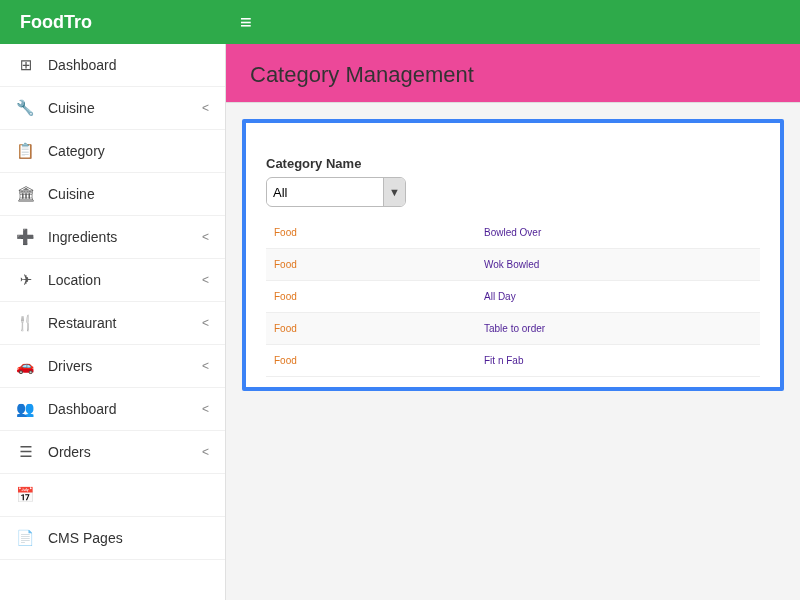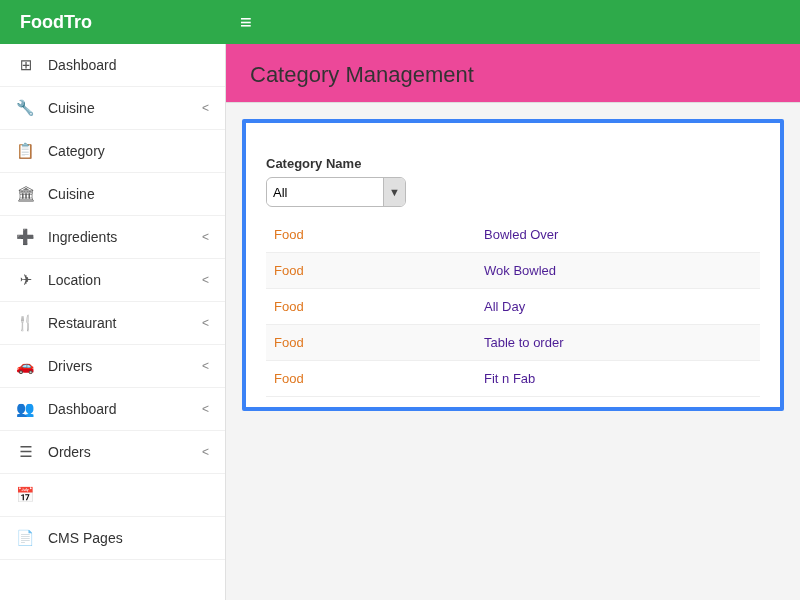--- a/index.html
+++ b/index.html
@@ -143,21 +143,21 @@
       height: 30px;
       padding: 4px 8px;
       font-size: 13px;
       outline: none;
     }
 
     
     .data-table { width: 100%; border-collapse: collapse; margin-top: 8px; }
     .data-table td {
       padding: 10px 8px;
-      font-size: 13px;
+      font-size: 10px;
       vertical-align: middle;
     }
     .data-table tr { border-bottom: 1px solid #eee; }
     .data-table tr:nth-child(even) { background: #f9f9f9; }
     .cell-food { color: #e07820; font-weight: normal; }
     .cell-sub { color: #4c1d95; }
 
     
     .col-category { width: 210px; }
     .col-sub { width: auto; }

